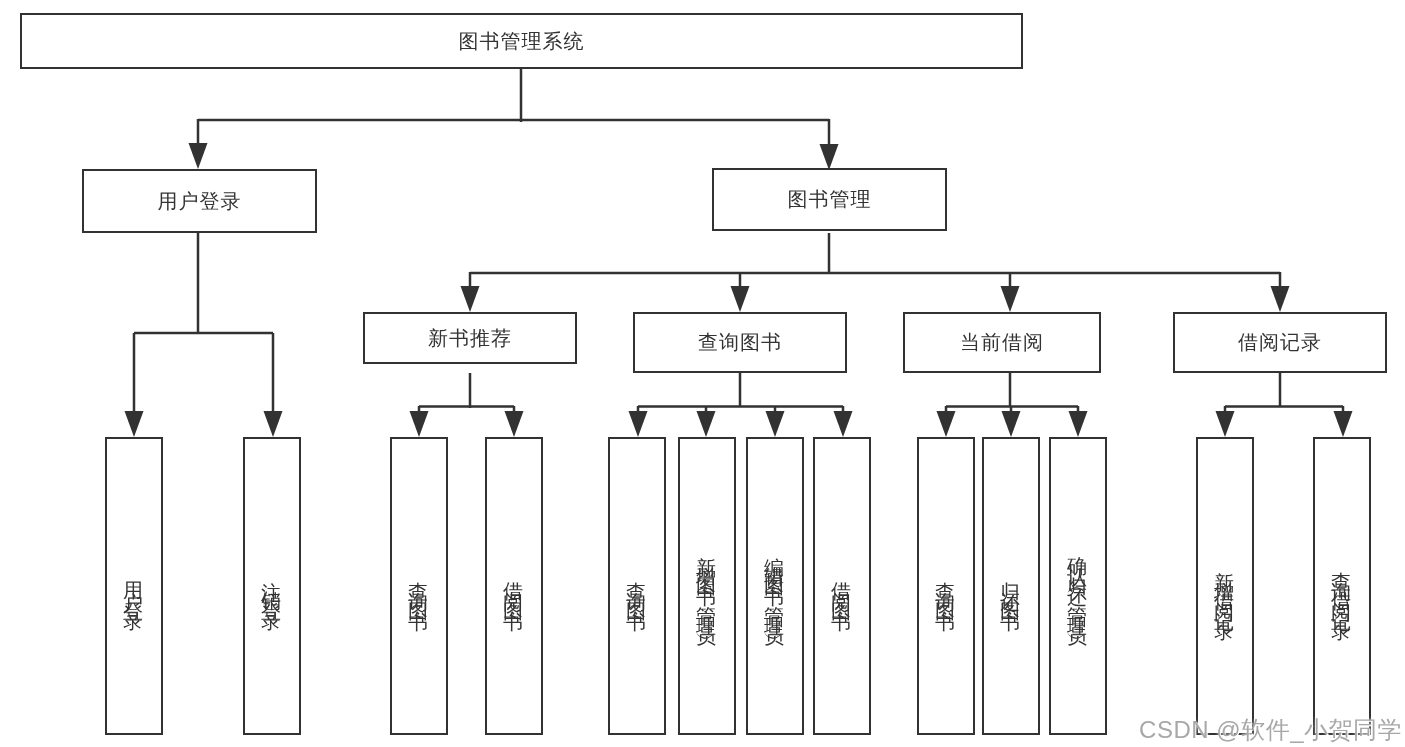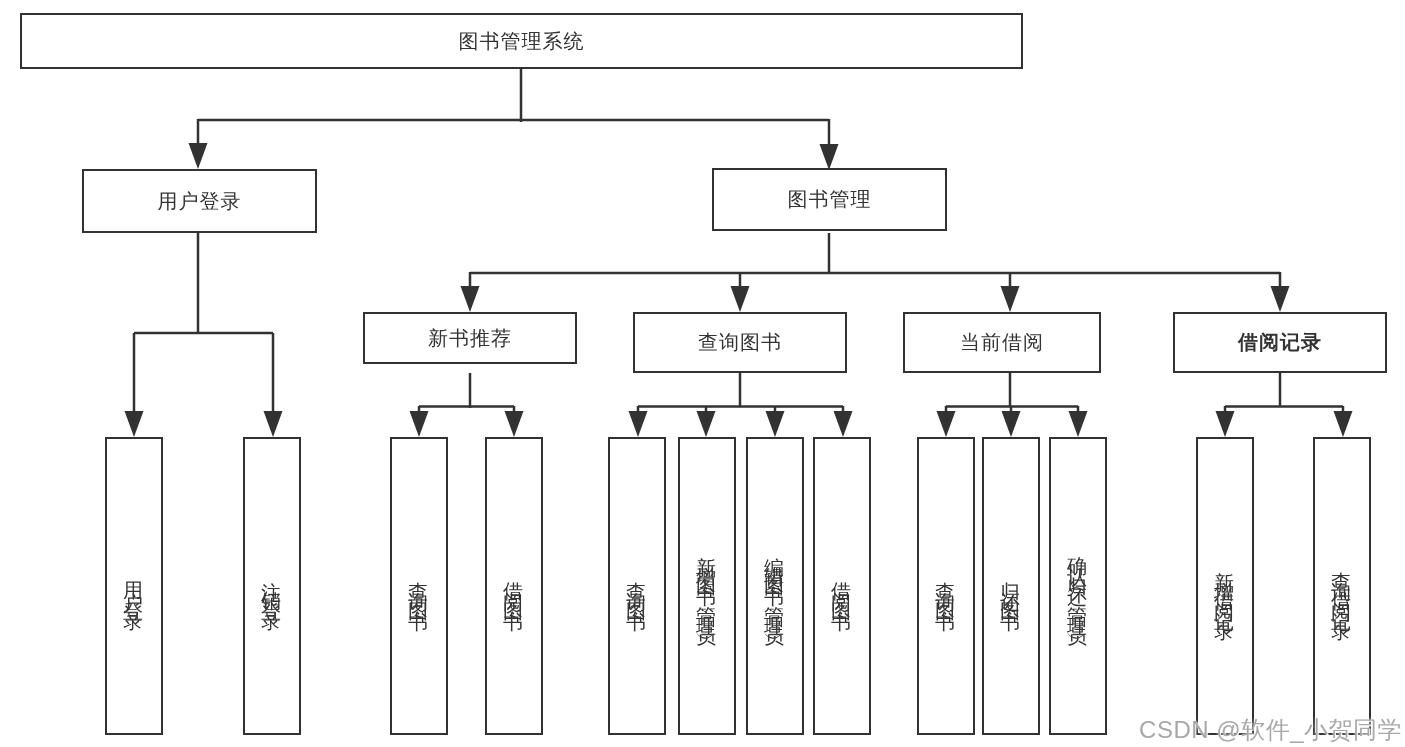--- a/index.html
+++ b/index.html
@@ -31,21 +31,21 @@
     letter-spacing:10px;
     white-space:normal;
   }
   
   #n-root            {left:20px;  top:13px;  width:1003px; height:56px;}
   #n-user-login      {left:82px;  top:169px; width:235px;  height:64px;}
   #n-book-mgmt       {left:712px; top:168px; width:235px;  height:63px;}
   #n-new-book        {left:363px; top:312px; width:214px;  height:52px;}
   #n-book-borrow     {left:633px; top:312px; width:214px;  height:61px;}
   #n-cur-borrow      {left:903px; top:312px; width:198px;  height:61px;}
-  #n-borrow-record   {left:1173px;top:312px; width:214px;  height:61px;font-weight:bold;}
+  #n-borrow-record   {left:1173px;top:312px; width:214px;  height:61px;}
   .leaf{top:437px;width:58px;height:298px;}
   #n-leaf-login      {left:105px;}
   #n-leaf-logout     {left:243px;}
   #n-rec-query       {left:390px;}
   #n-rec-borrow      {left:485px;}
   #n-bb-query        {left:608px;}
   #n-bb-add          {left:678px;}
   #n-bb-edit         {left:746px;}
   #n-bb-borrow       {left:813px;}
   #n-cb-query        {left:917px;}

